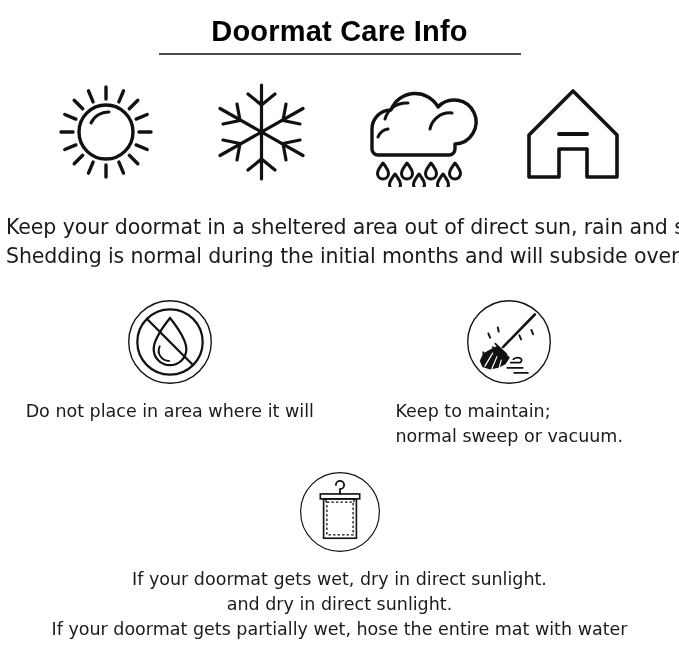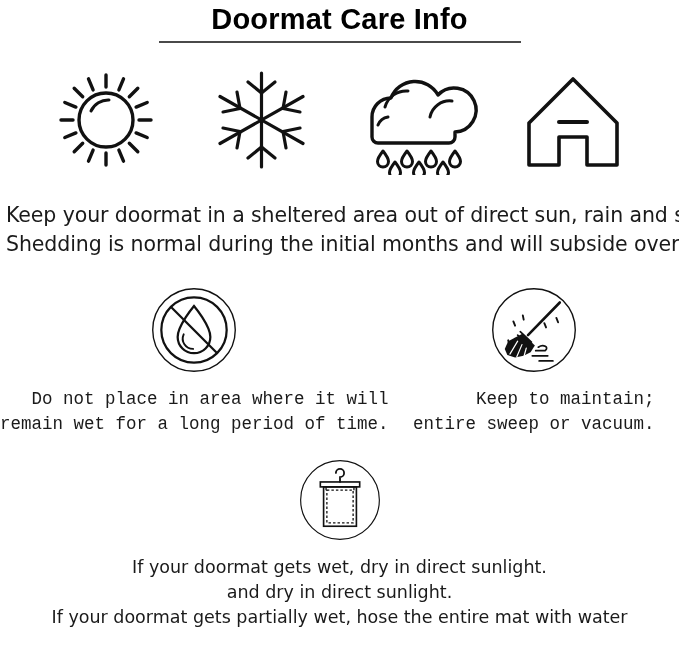--- a/index.html
+++ b/index.html
@@ -12,21 +12,21 @@
     height: 655px;
     overflow: hidden;
     font-family: "DejaVu Sans", "Liberation Sans", sans-serif;
     color: #1a1a1a;
     position: relative;
   }
 
   
   .title-block {
     text-align: center;
-    padding-top: 3px;
+    padding-top: 15px;
   }
   .title-text {
     font-family: "Liberation Sans", "DejaVu Sans", sans-serif;
     font-weight: bold;
     font-size: 29px;
     letter-spacing: 0.2px;
     color: #000000;
     line-height: 32px;
     display: block;
   }
@@ -79,22 +79,21 @@
     flex-direction: column;
     align-items: center;
   }
   .care-icon {
     width: 86px;
     height: 86px;
     display: block;
   }
   .care-caption {
     margin-top: 14px;
-    text-align: right;
-    font-family: Liberation Mono, monospace;
+    text-align: left;
   }
   .care-caption span {
     display: block;
     font-size: 17.5px;
     line-height: 25px;
     color: #1a1a1a;
     white-space: nowrap;
   }
 
   
@@ -233,21 +232,20 @@
       <g fill="none" stroke="#111111">
         <circle cx="50" cy="50" r="48" stroke-width="1.6"></circle>
         <circle cx="50" cy="50" r="38" stroke-width="2.6"></circle>
         <path d="M50 22 C50 22 31 45 31 58 A19 19 0 0 0 69 58 C69 45 50 22 50 22 Z" stroke-width="2.6"></path>
         <path d="M38 55 A12 12 0 0 0 49 72" stroke-width="2.2" stroke-linecap="round"></path>
         <line x1="23" y1="23" x2="77" y2="77" stroke-width="2.6"></line>
       </g>
     </svg>
     <div class="care-caption">
       <span>Do not place in area where it will</span>
-      <span>remain wet for a long period of time.</span>
     </div>
   </div>
 
   <div class="care-col">
     <svg class="care-icon" viewBox="0 0 100 100">
       <circle cx="50" cy="50" r="48" fill="none" stroke="#111111" stroke-width="1.6"></circle>
 
       <line x1="43" y1="56" x2="80" y2="18" stroke="#111111" stroke-width="3" stroke-linecap="round"></line>
 
       <g stroke="#111111" stroke-width="2" stroke-linecap="round">
@@ -273,21 +271,21 @@
       <g stroke="#111111" stroke-width="2.2" stroke-linecap="round">
         <line x1="26" y1="40" x2="28" y2="45"></line>
         <line x1="37" y1="33" x2="38" y2="38"></line>
         <line x1="62" y1="42" x2="64" y2="47"></line>
         <line x1="76" y1="36" x2="78" y2="41"></line>
         <line x1="20" y1="62" x2="21" y2="66"></line>
       </g>
     </svg>
     <div class="care-caption">
       <span>Keep to maintain;</span>
-      <span>entire sweep or vacuum.</span>
+      <span>normal sweep or vacuum.</span>
     </div>
   </div>
 
 </div>
 
 <div class="dry-block">
   <svg class="dry-icon" viewBox="0 0 100 100">
     <g fill="none" stroke="#111111">
       <circle cx="50" cy="50" r="48" stroke-width="1.4"></circle>
 

